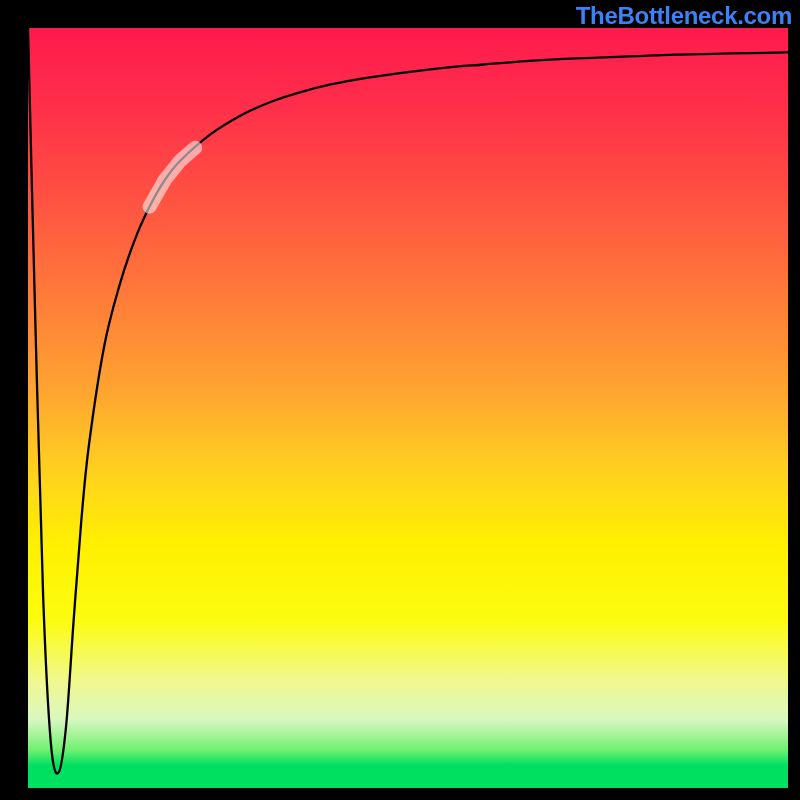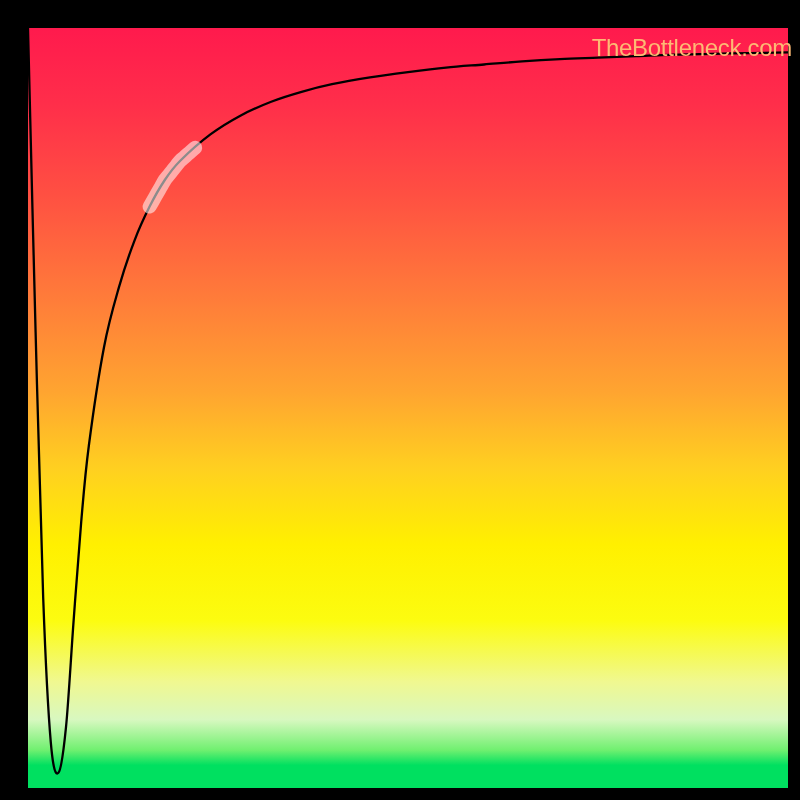--- a/index.html
+++ b/index.html
@@ -5,25 +5,24 @@
   * { margin: 0; padding: 0; box-sizing: border-box; }
   html, body { width: 800px; height: 800px; overflow: hidden; }
   body { background: #000; position: relative; }
 
   .watermark {
     position: absolute;
     top: 2px;
     right: 8px;
     font-family: Arial, Helvetica, sans-serif;
     font-size: 24px;
-    font-weight: 400;
-    color: #fdba74;
+    font-weight: 700;
+    color: #3b82f6;
     z-index: 10;
     letter-spacing: -0.3px;
-    margin-top: 32px;
   }
 
   .plot-area {
     position: absolute;
     left: 28px;
     top: 28px;
     width: 760px;
     height: 760px;
     
     background: linear-gradient(

